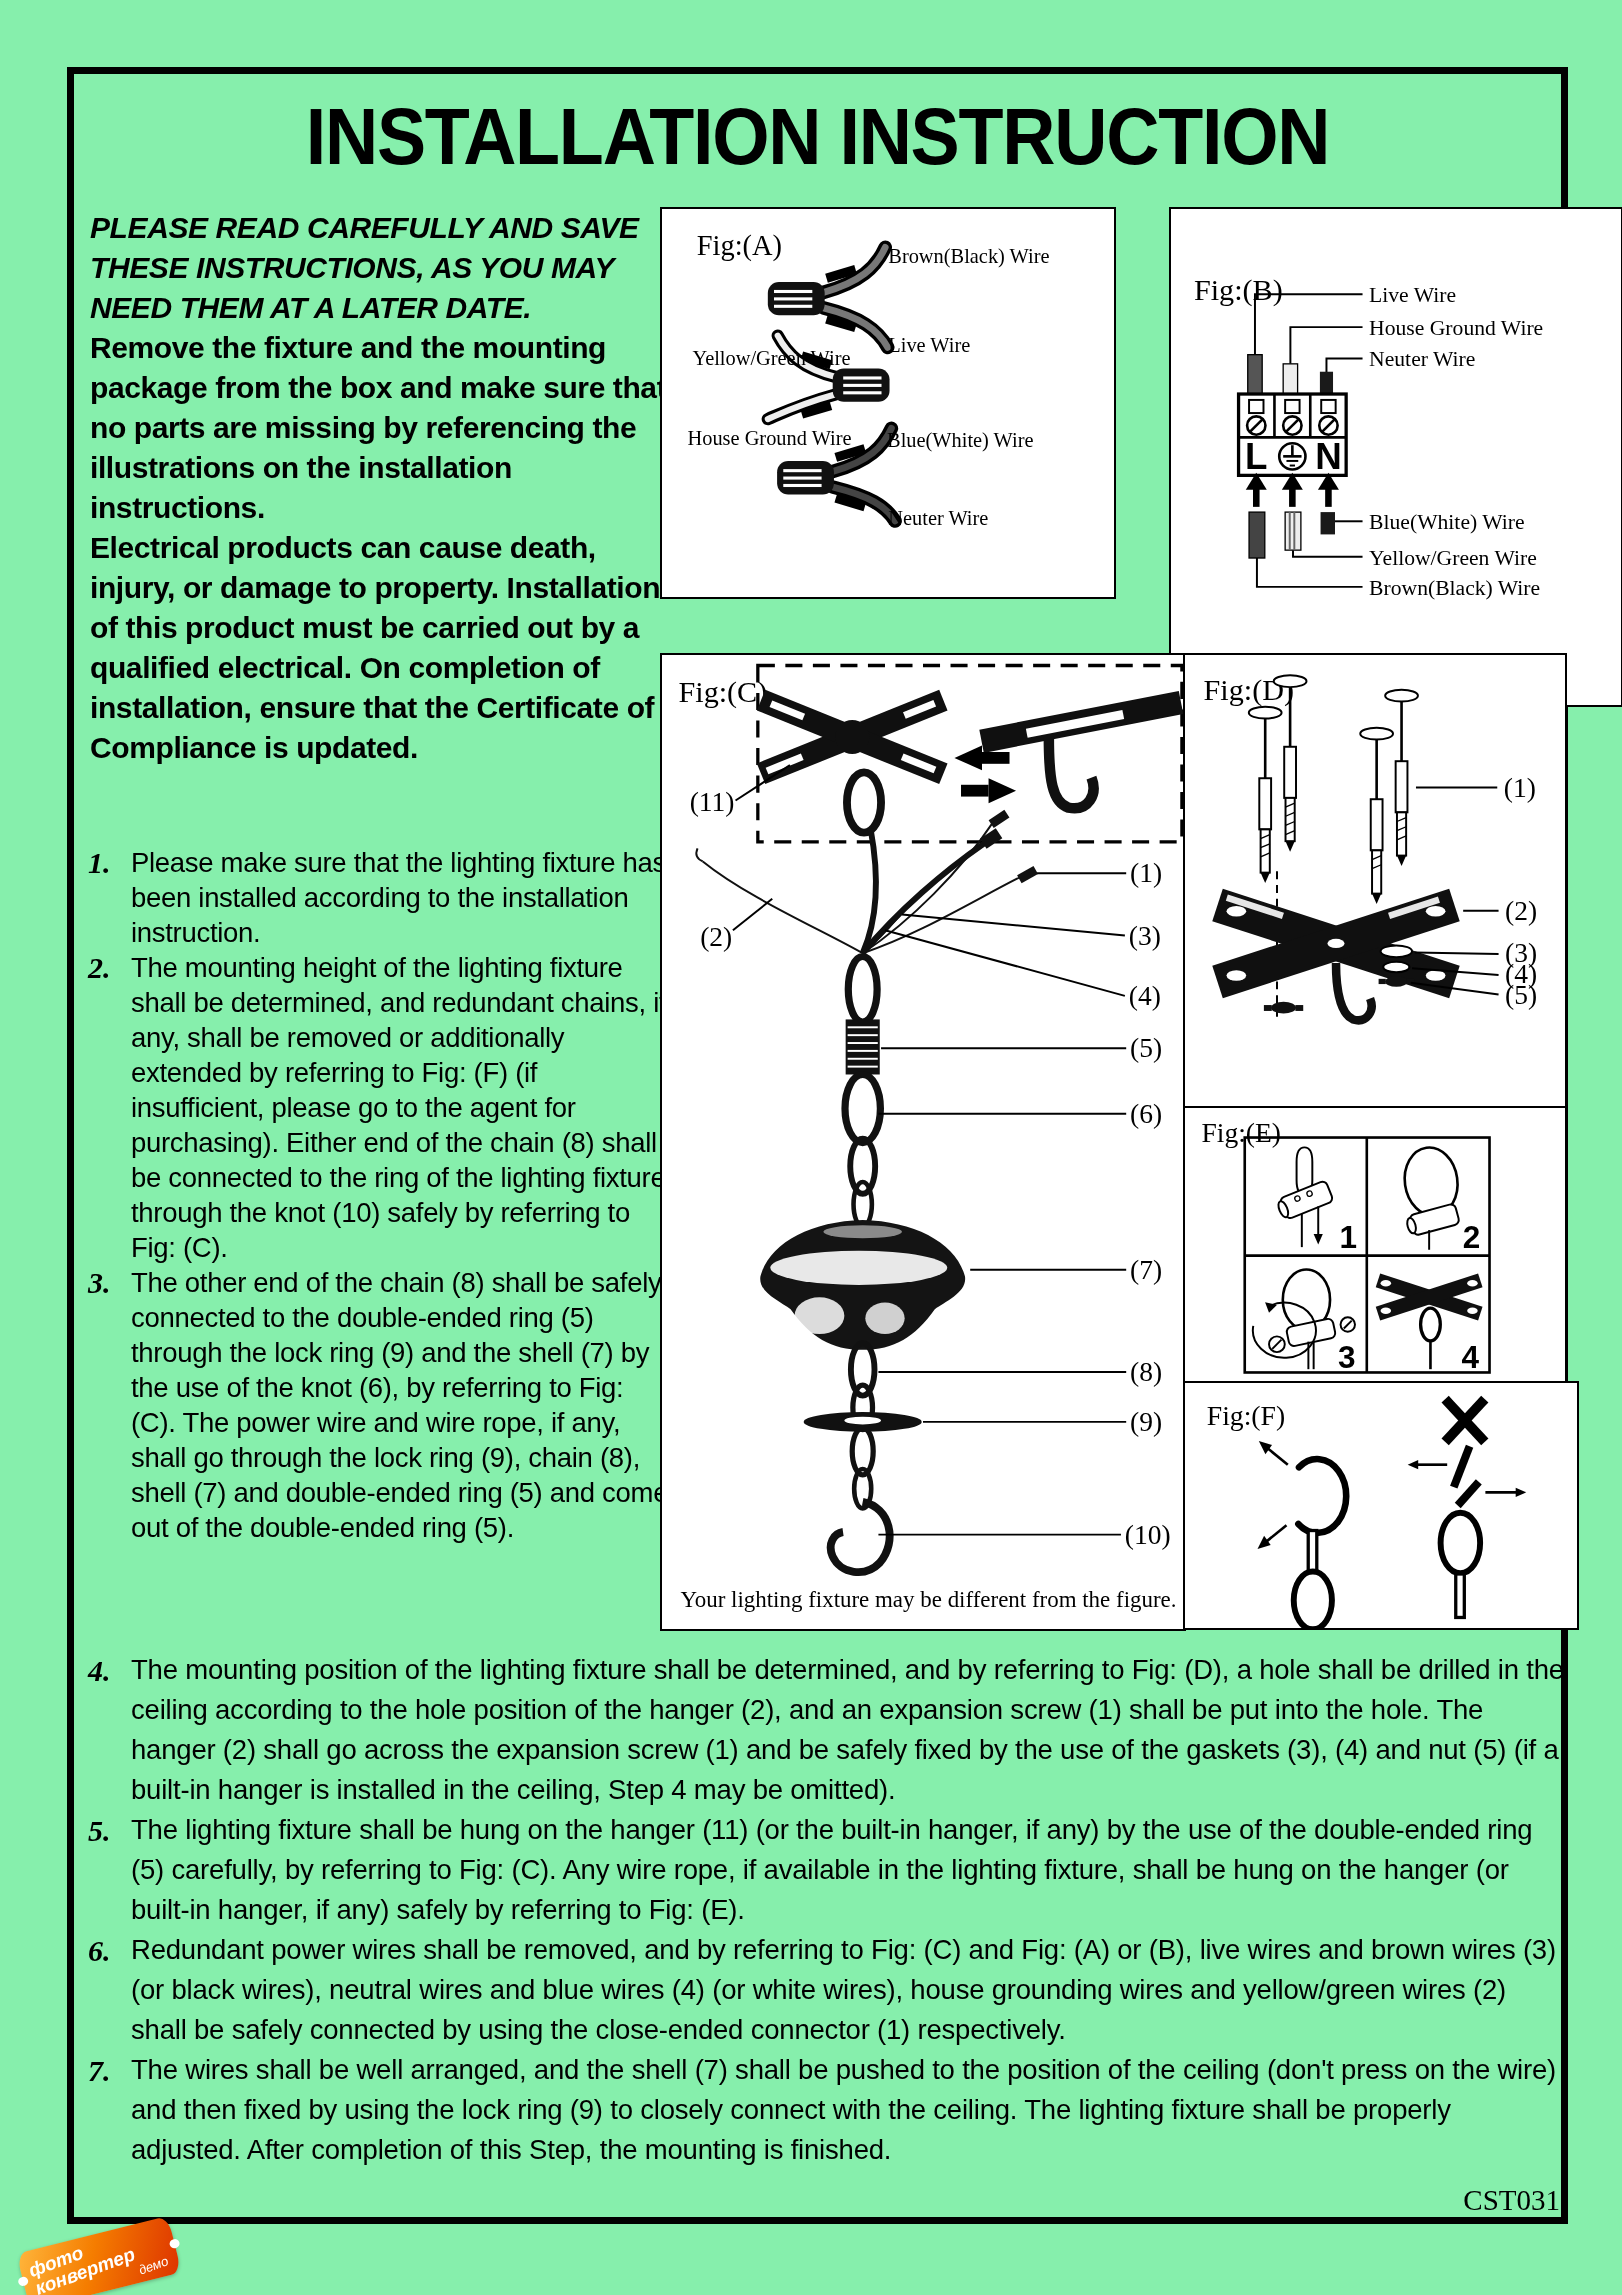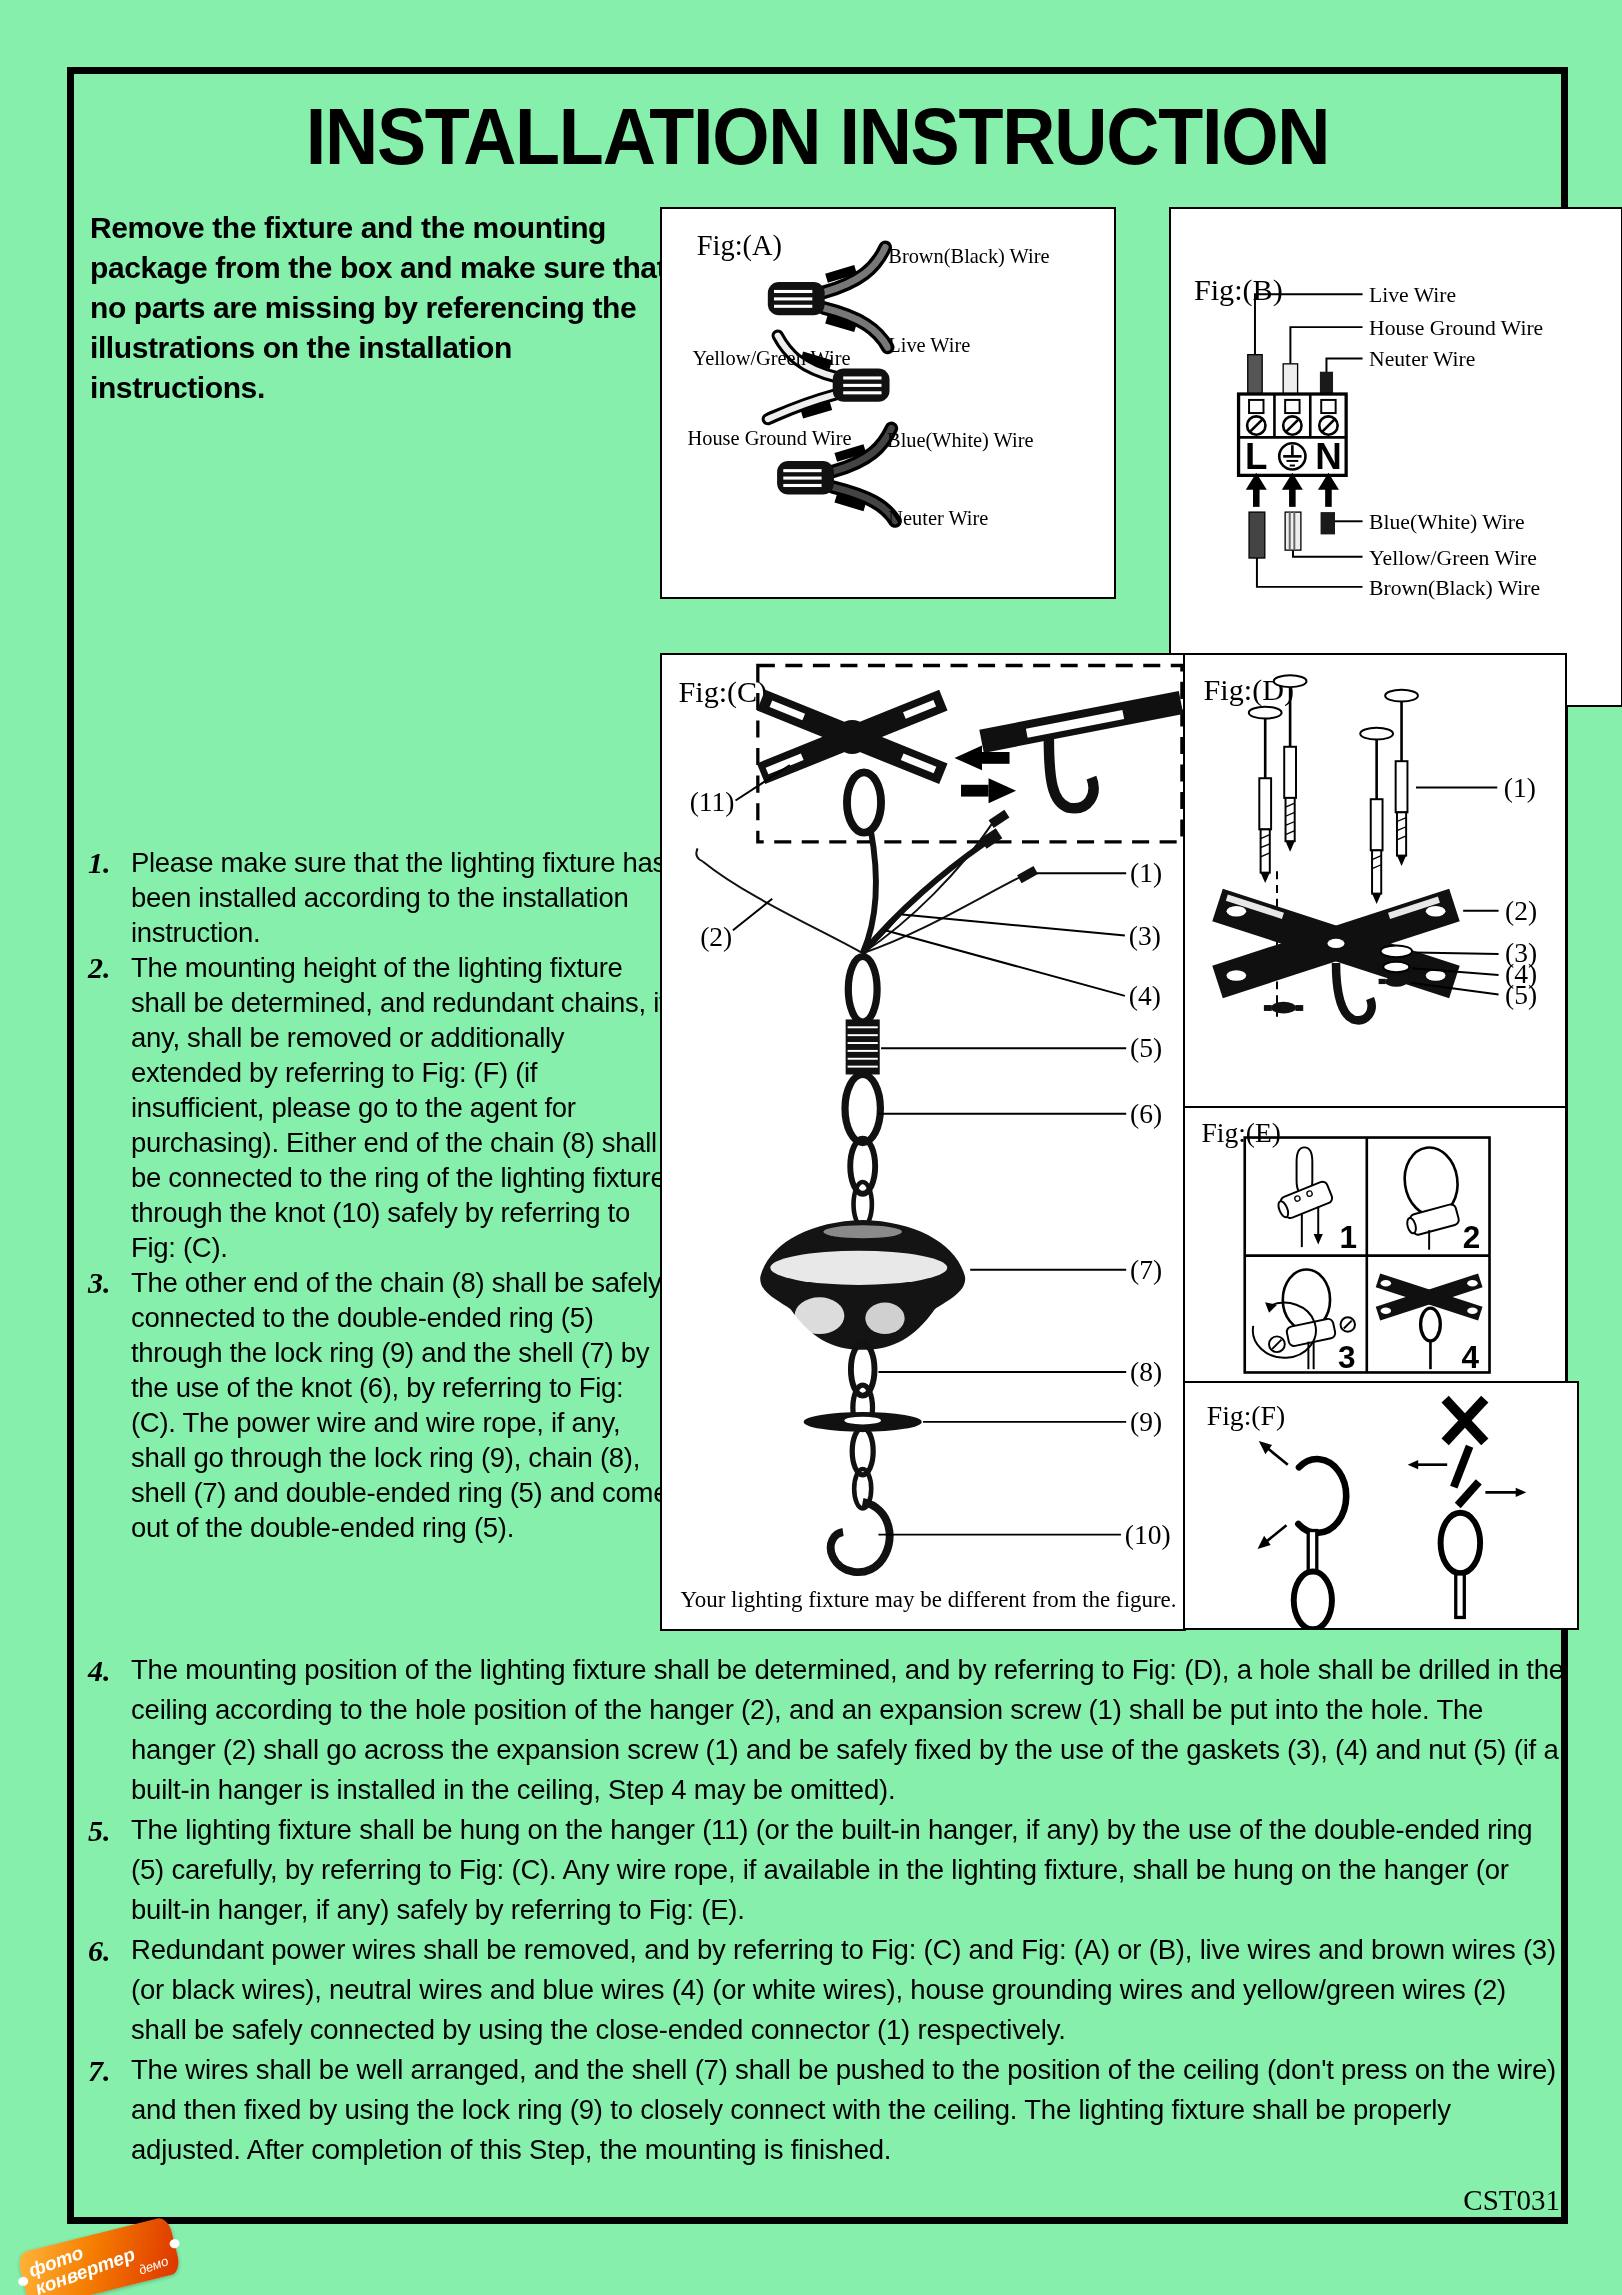--- a/index.html
+++ b/index.html
@@ -53,21 +53,23 @@
 </style>
 </head>
 <body>
 
 <div class="page">
   <div class="frame"></div>
 
   <div class="title">INSTALLATION INSTRUCTION</div>
 
   <div class="intro">
+    <p class="warn">PLEASE READ CAREFULLY AND SAVE THESE INSTRUCTIONS, AS YOU MAY NEED THEM AT A LATER DATE.</p>
     <p>Remove the fixture and the mounting package from the box and make sure that no parts are missing by referencing the illustrations on the installation instructions.</p>
+    <p>Electrical products can cause death, injury, or damage to property. Installation of this product must be carried out by a qualified electrical. On completion of installation, ensure that the Certificate of Compliance is updated.</p>
   </div>
 
   <div class="steps steps-left">
     <div class="li">
       <span class="num">1.</span>
       <span class="txt">Please make sure that the lighting fixture has been installed according to the installation instruction.</span>
     </div>
     <div class="li">
       <span class="num">2.</span>
       <span class="txt">The mounting height of the lighting fixture shall be determined, and redundant chains, if any, shall be removed or additionally extended by referring to Fig: (F) (if insufficient, please go to the agent for purchasing). Either end of the chain (8) shall be connected to the ring of the lighting fixture through the knot (10) safely by referring to Fig: (C).</span>

